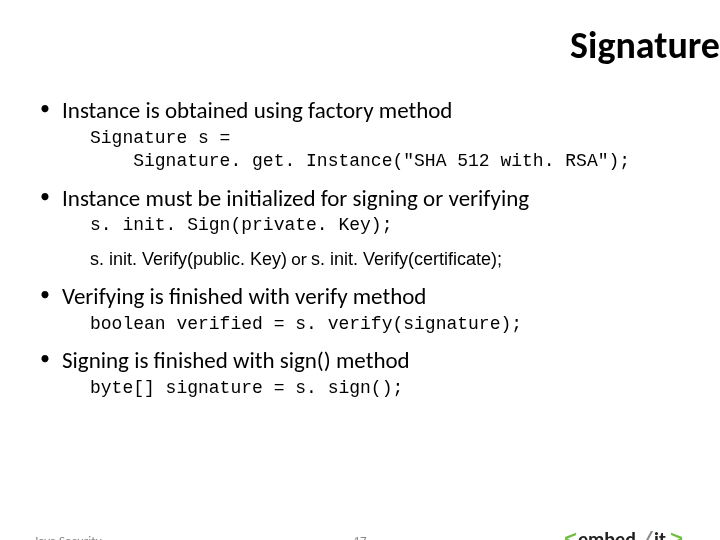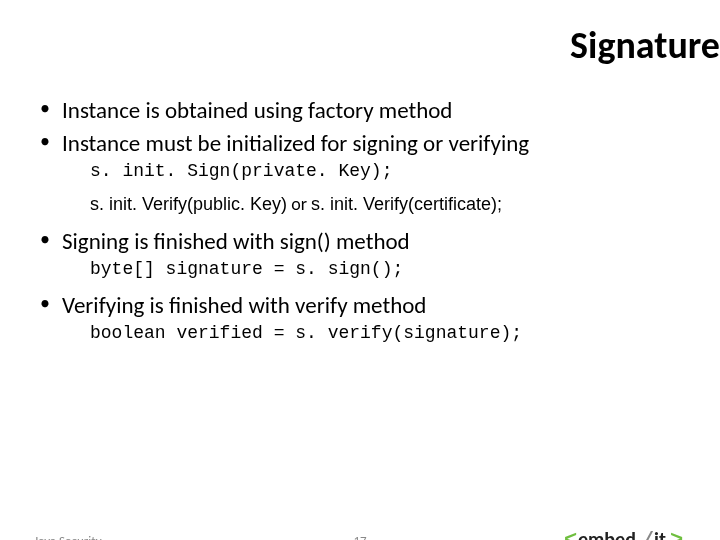--- a/index.html
+++ b/index.html
@@ -93,37 +93,39 @@
 
 <div class="slide">
 
   <div class="title">Signature</div>
 
   <div class="content">
     <ul class="top">
 
       <li>
         <span>Instance is obtained using factory method</span>
+        <div class="code">Signature s =
+    Signature. get. Instance("SHA 512 with. RSA");</div>
       </li>
 
       <li>
         <span>Instance must be initialized for signing or verifying</span>
         <div class="code">s. init. Sign(private. Key);</div>
         <div class="code"><span class="code-inline">s. init. Verify(public. Key)</span><span style="font-family: Calibri, Arial, sans-serif; text-align: center;"> or </span><span class="code-inline">s. init. Verify(certificate);</span></div>
       </li>
 
 
       <li>
-        <span>Signing is finished with sign() method</span>
-        <div class="code">byte[] signature = s. sign();</div>
+        <span>Verifying is finished with verify method</span>
+        <div class="code">boolean verified = s. verify(signature);</div>
       </li>
 
       <li>
-        <span>Verifying is finished with verify method</span>
-        <div class="code">boolean verified = s. verify(signature);</div>
+        <span>Signing is finished with sign() method</span>
+        <div class="code">byte[] signature = s. sign();</div>
       </li>
 
     </ul>
   </div>
 
   <div class="footer">
     <div class="left">Java Security</div>
     <div class="center">17</div>
   </div>
 

